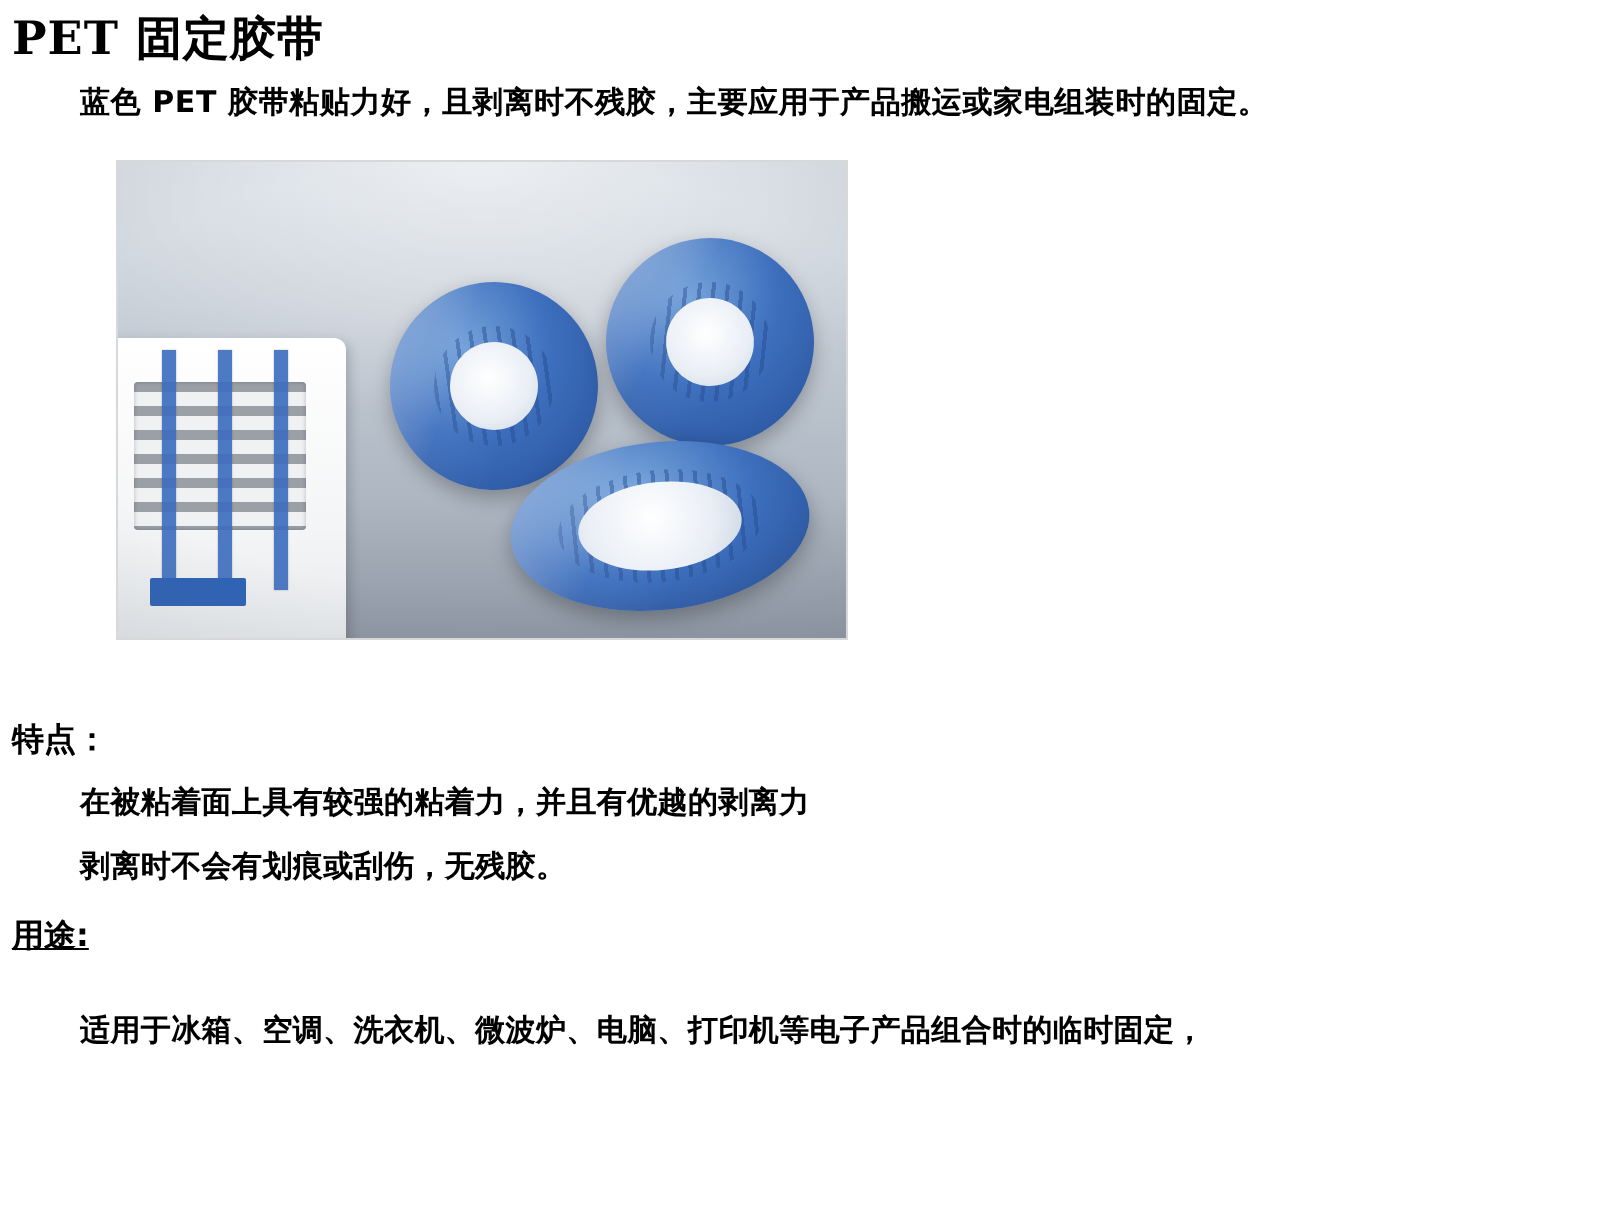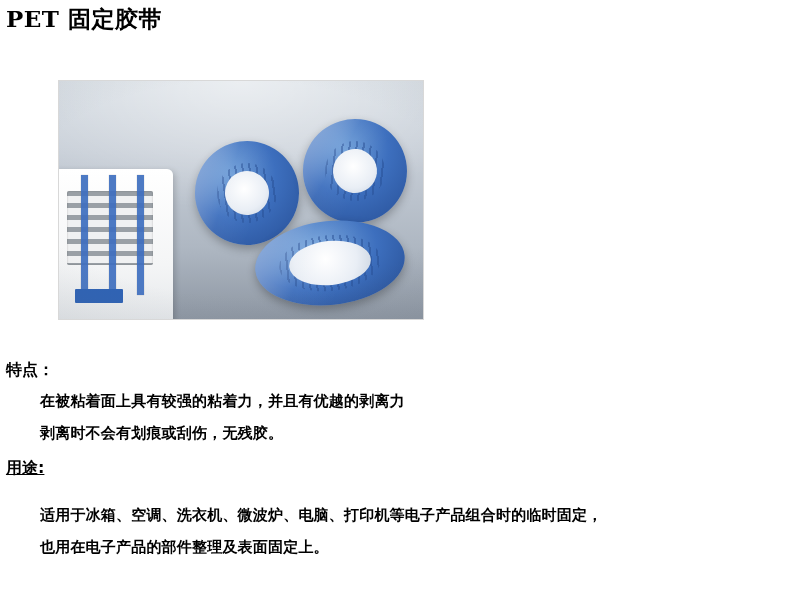--- a/index.html
+++ b/index.html
@@ -171,20 +171,21 @@
   #uses-l1 { top: 506px; text-align: center; }
   #uses-l2 { top: 538px; }
 </style>
 </head>
 <body>
 
 <div class="page">
 
   <div class="title">PET 固定胶带</div>
 
+  <div class="intro">蓝色 PET 胶带粘贴力好，且剥离时不残胶，主要应用于产品搬运或家电组装时的固定。</div>
 
   <div class="photo">
     <div class="bg-grad"></div>
 
     <div class="appliance">
       <div class="grille"></div>
       <div class="appliance-tape at1"></div>
       <div class="appliance-tape at2"></div>
       <div class="appliance-tape at3"></div>
       <div class="appliance-label"></div>
@@ -213,15 +214,14 @@
 
     <div class="vign"></div>
   </div>
 
   <div class="sec-head" id="features-head">特点：</div>
   <div class="sec-line" id="features-l2">剥离时不会有划痕或刮伤，无残胶。</div>
   <div class="sec-line" id="features-l1">在被粘着面上具有较强的粘着力，并且有优越的剥离力</div>
 
   <div class="sec-head" id="uses-head">用途:</div>
   <div class="sec-line" id="uses-l1">适用于冰箱、空调、洗衣机、微波炉、电脑、打印机等电子产品组合时的临时固定，</div>
-  <div class="sec-line" id="uses-l2">也用在电子产品的部件整理及表面固定上。</div>
 
 </div>
 
 </body></html>

